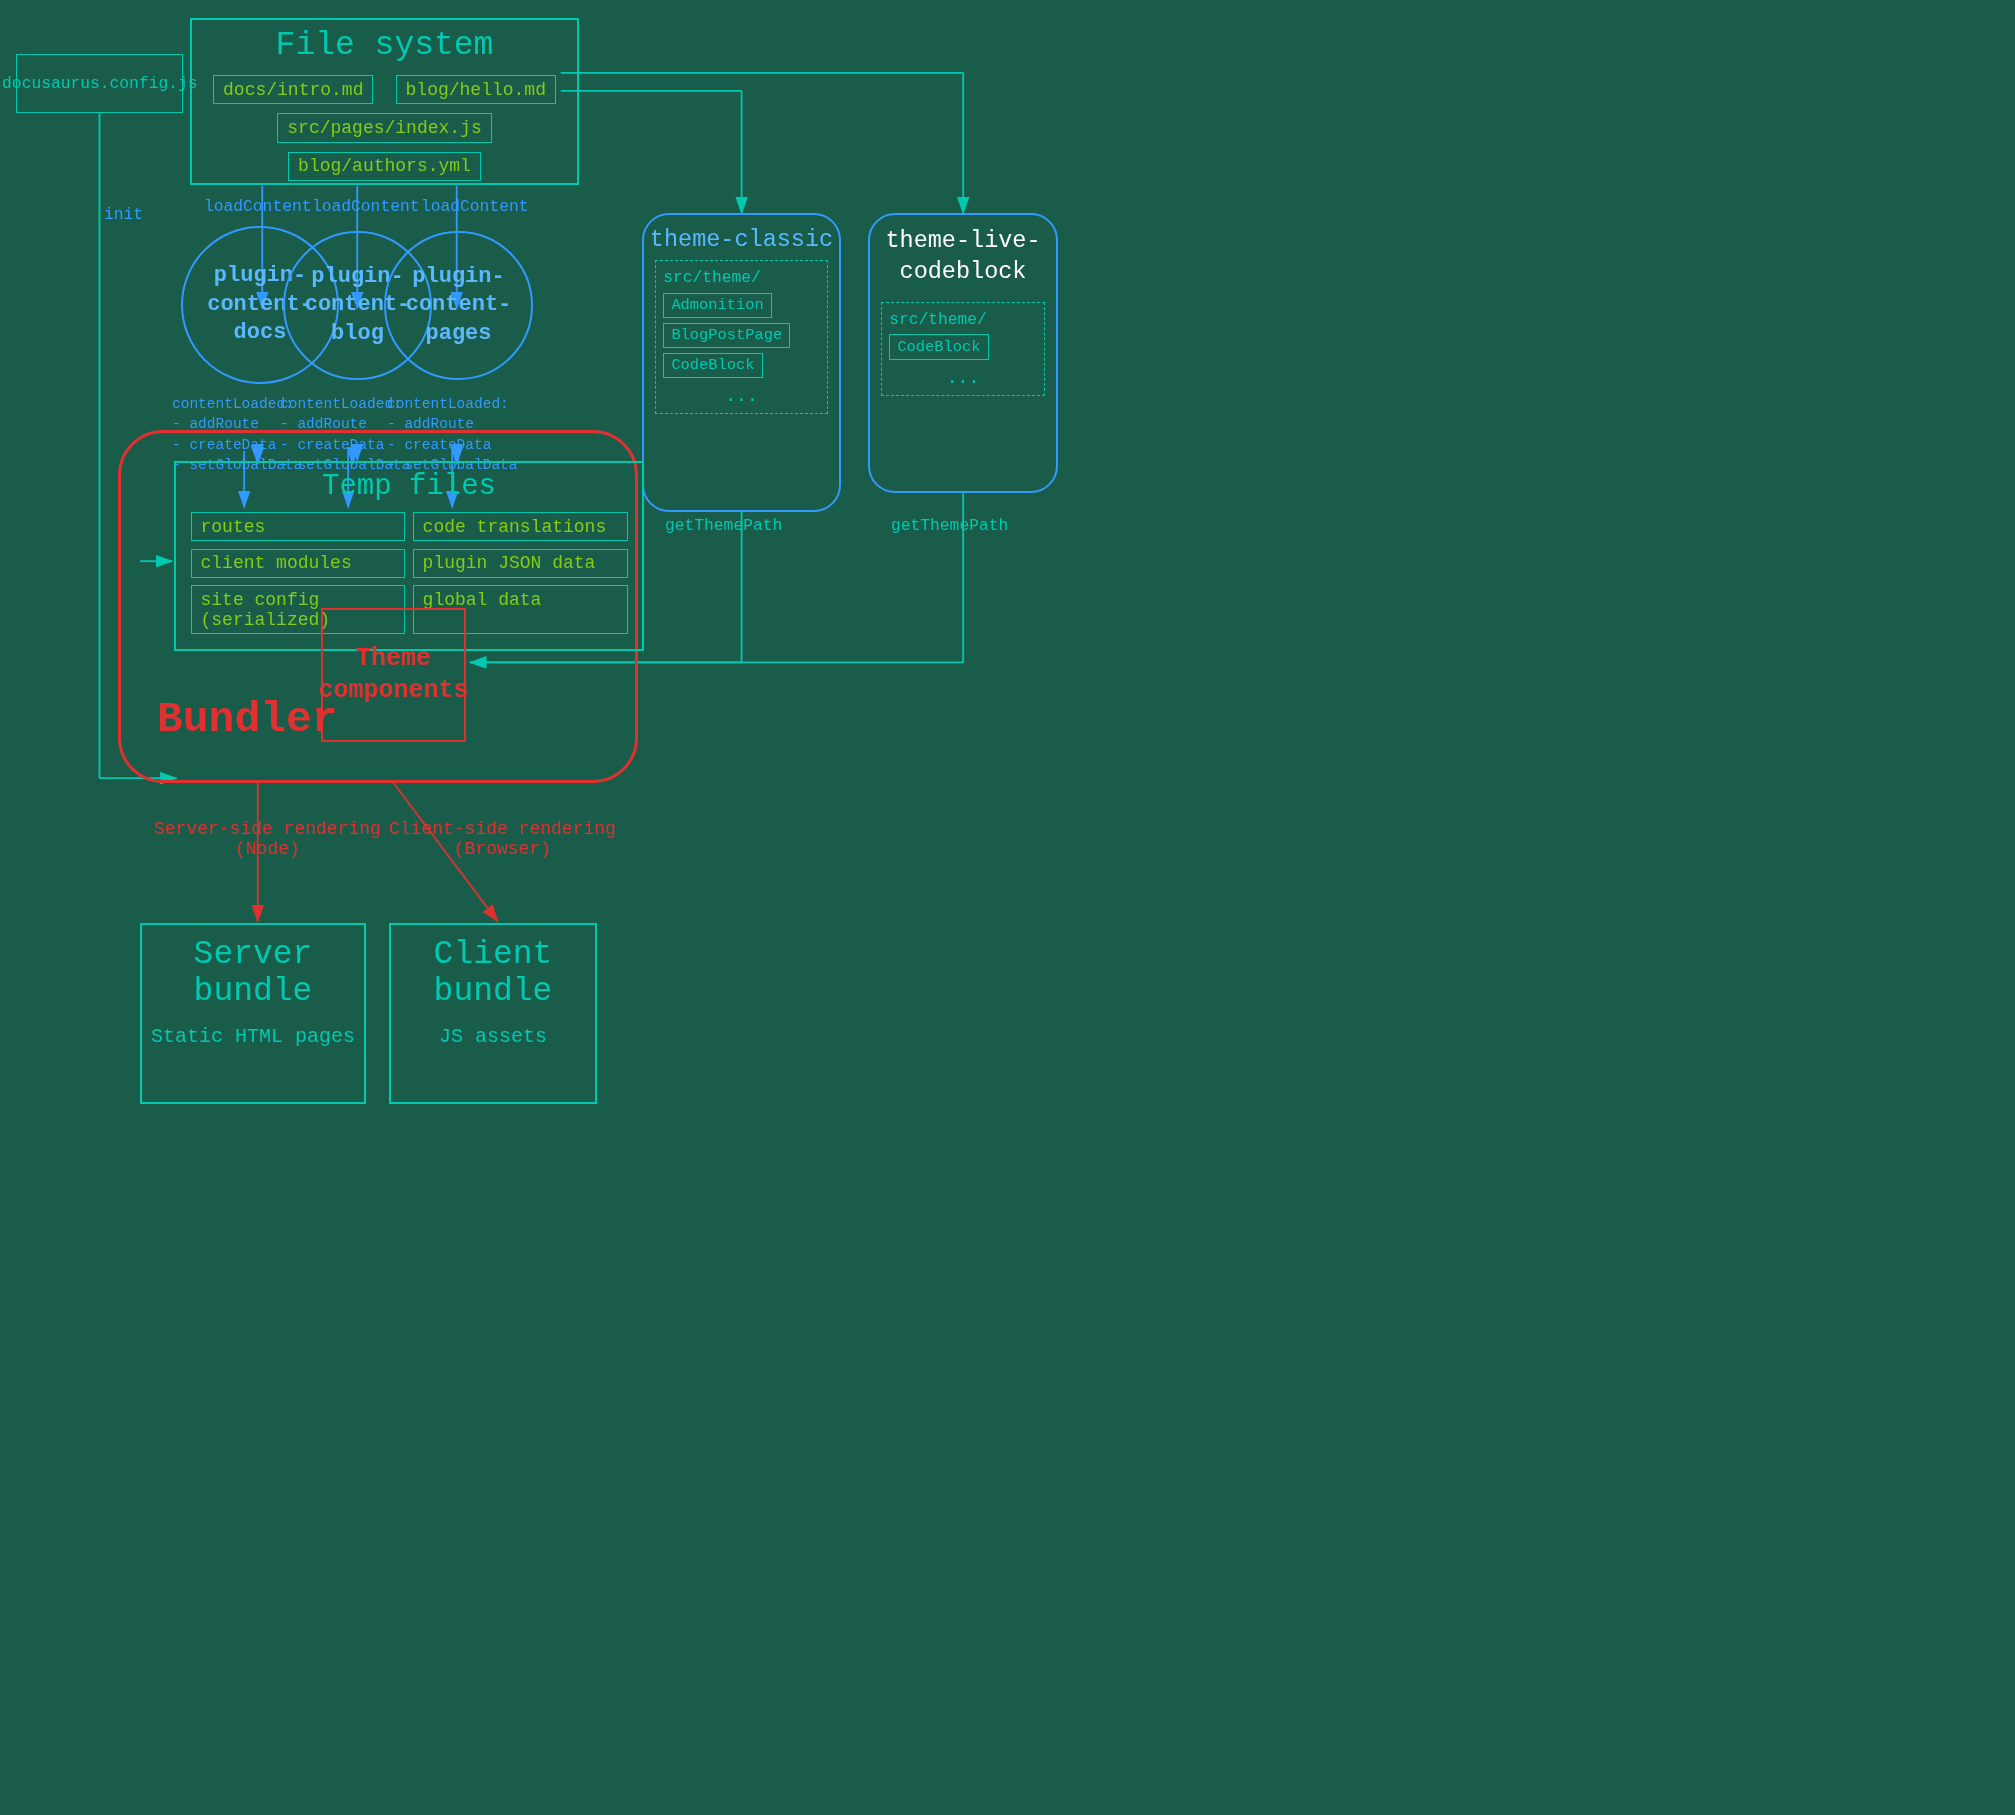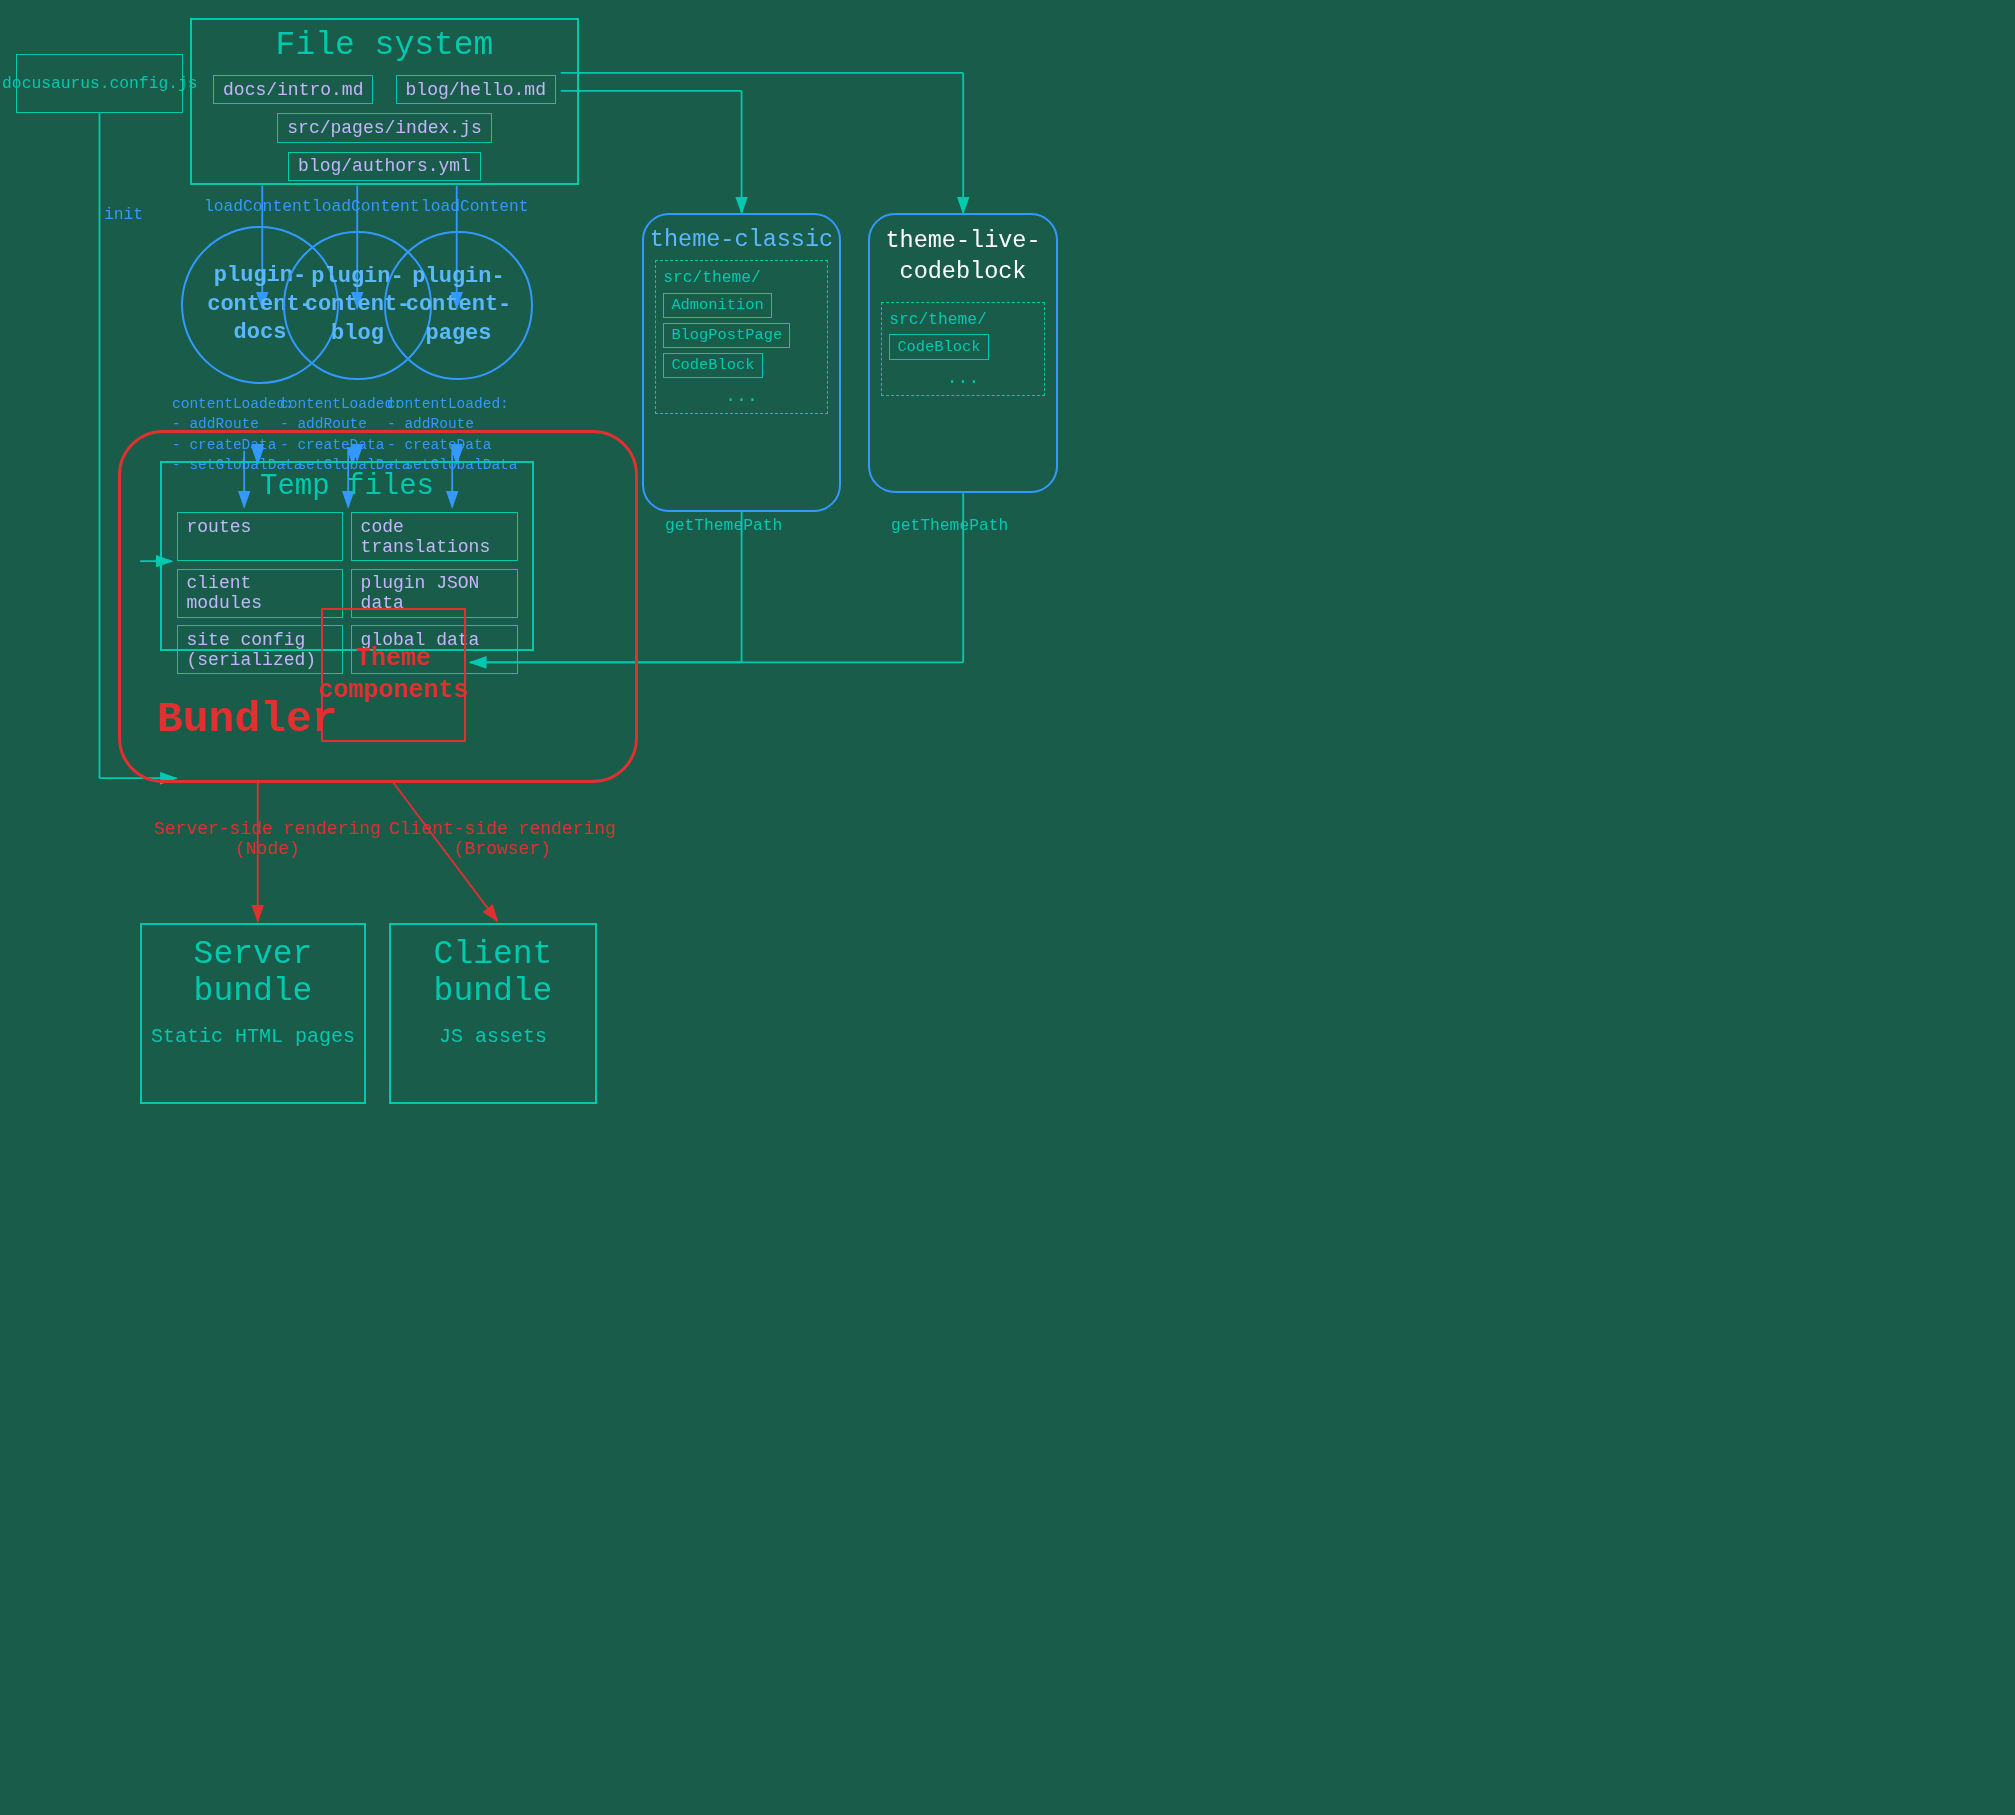--- a/index.html
+++ b/index.html
@@ -38,21 +38,21 @@
     }
     .file-system-files {
       display: flex;
       flex-wrap: wrap;
       gap: 9px;
       padding: 0 14.5px;
       justify-content: space-around;
     }
     .file-tag {
       border: 1.8px solid #00c9b0;
-      color: #c4b5fd;
+      color: #84cc16;
       padding: 3.6px 9px;
       font-size: 18px;
       background: transparent;
     }
 
     
     .config-box {
       position: absolute;
       top: 54px;
       left: 16.3px;
@@ -148,22 +148,22 @@
       color: #ffffff;
       font-size: 23.5px;
       margin-top: 11px;
       line-height: 1.3;
     }
 
     
     .temp-files-box {
       position: absolute;
       top: 461px;
-      left: 160px;
-      width: 374px;
+      left: 174px;
+      width: 470px;
       height: 190px;
       border: 2.7px solid #00c9b0;
       background: transparent;
     }
     .temp-files-title {
       text-align: center;
       color: #00c9b0;
       font-size: 29px;
       margin-top: 7.2px;
       margin-bottom: 9px;

